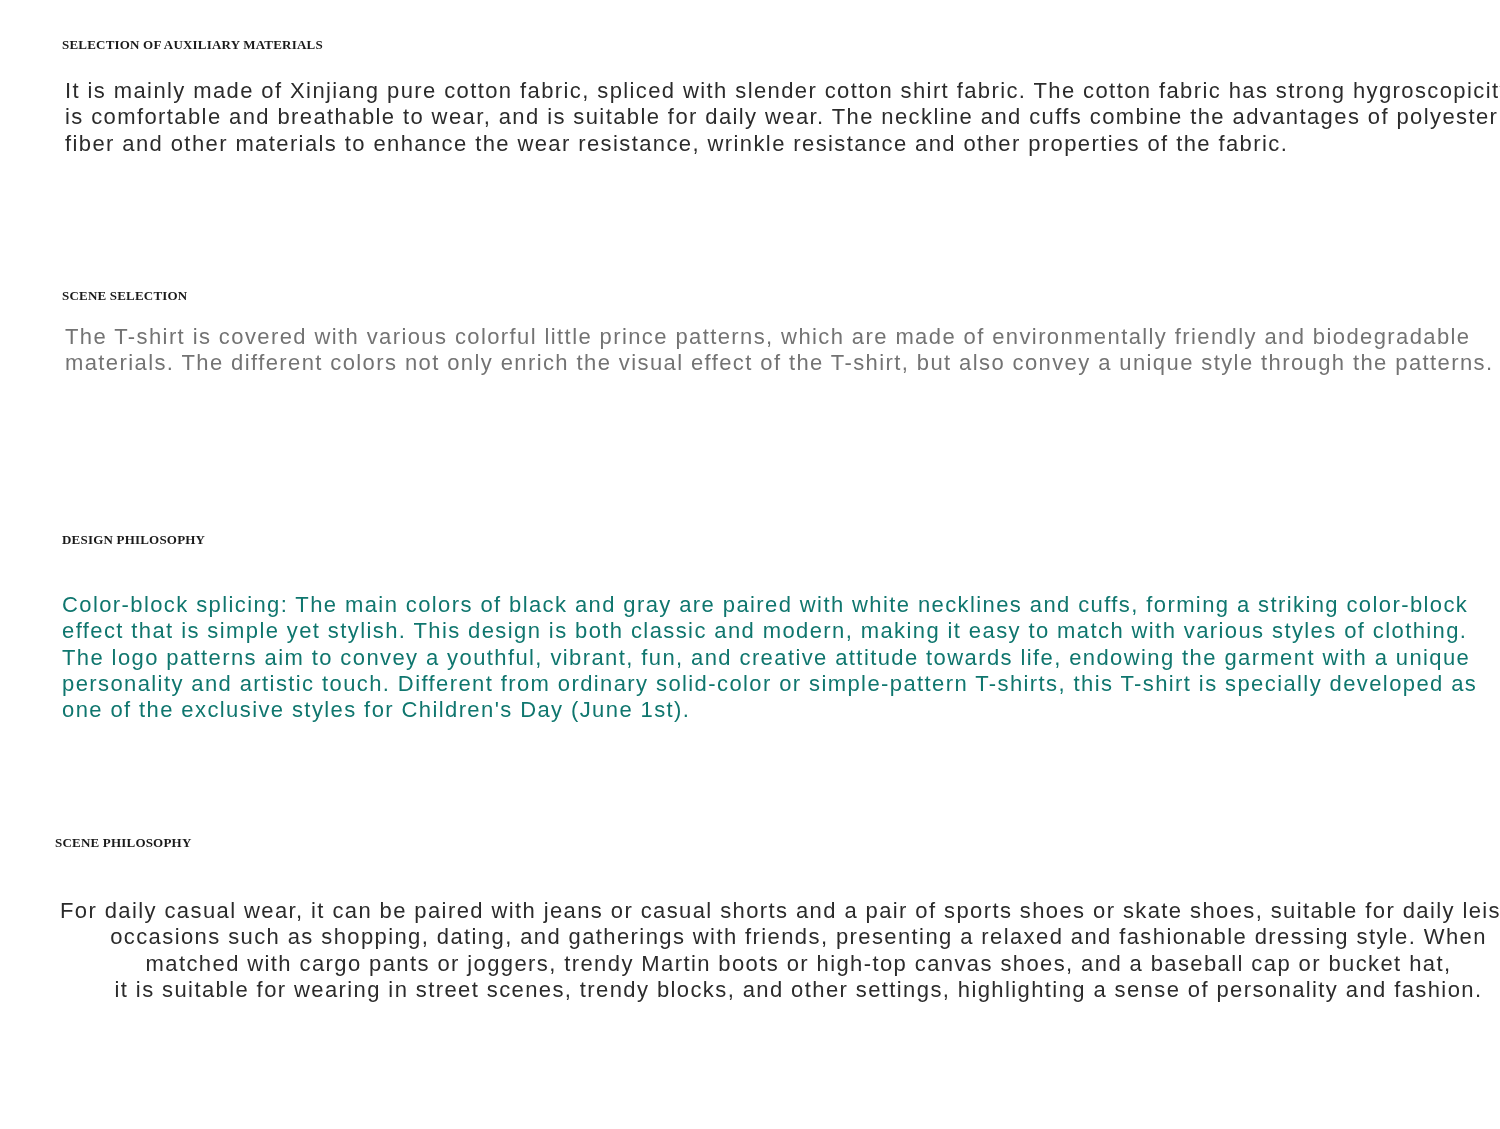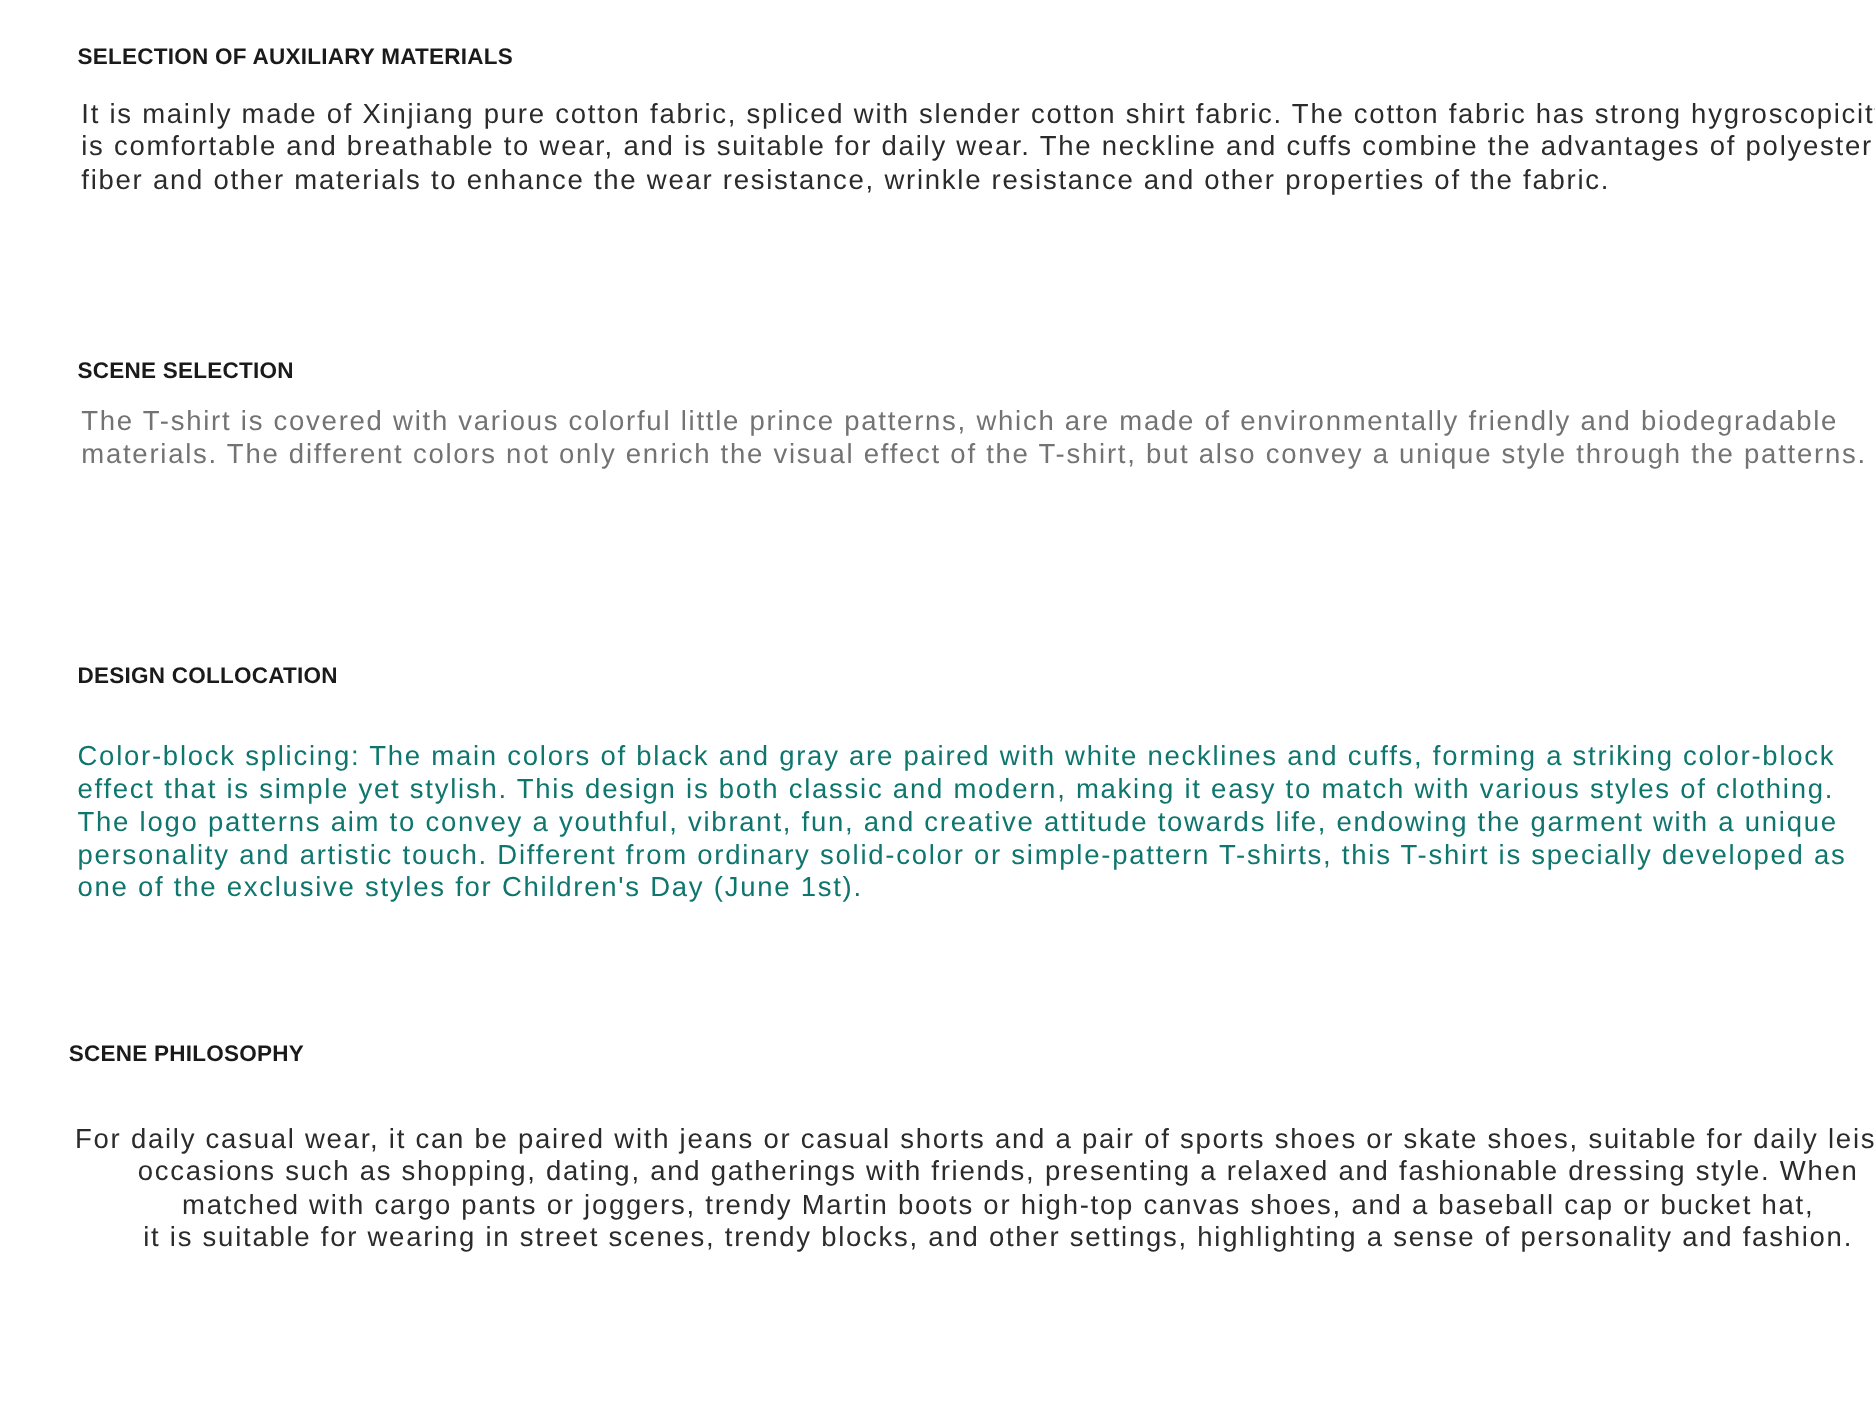--- a/index.html
+++ b/index.html
@@ -10,23 +10,23 @@
     width: 1500px;
     height: 1129px;
     background: #ffffff;
     overflow: hidden;
     position: relative;
     font-family: "Liberation Sans", sans-serif;
   }
   .section-heading {
     position: absolute;
     margin: 0;
-    font-family: Liberation Sans, sans-serif;
+    font-family: Liberation Serif, serif;
     font-weight: 700;
-    font-size: 18px;
+    font-size: 13px;
     line-height: 20px;
     letter-spacing: 0.2px;
     color: #1a1a1a;
     white-space: nowrap;
   }
   .section-body {
     position: absolute;
     margin: 0;
     font-family: Liberation Sans, sans-serif;
     font-weight: 400;
@@ -50,21 +50,21 @@
 fiber and other materials to enhance the wear resistance, wrinkle resistance and other properties of the fabric.</p>
   </section>
 
   <section>
     <h2 class="section-heading" style="top: 286px; left: 62px; color: rgb(26, 26, 26);">SCENE SELECTION</h2>
     <p class="section-body" style="top: 324px; left: 65px; color: #737373;">The T-shirt is covered with various colorful little prince patterns, which are made of environmentally friendly and biodegradable
 materials. The different colors not only enrich the visual effect of the T-shirt, but also convey a unique style through the patterns.</p>
   </section>
 
   <section>
-    <h2 class="section-heading" style="top: 530px; left: 62px; color: rgb(26, 26, 26);">DESIGN COLLOCATION</h2>
+    <h2 class="section-heading" style="top: 530px; left: 62px; color: rgb(26, 26, 26);">DESIGN PHILOSOPHY</h2>
     <p class="section-body" style="top: 592px; left: 62px; color: #0f766e;">Color-block splicing: The main colors of black and gray are paired with white necklines and cuffs, forming a striking color-block
 effect that is simple yet stylish. This design is both classic and modern, making it easy to match with various styles of clothing.
 The logo patterns aim to convey a youthful, vibrant, fun, and creative attitude towards life, endowing the garment with a unique
 personality and artistic touch. Different from ordinary solid-color or simple-pattern T-shirts, this T-shirt is specially developed as
 one of the exclusive styles for Children's Day (June 1st).</p>
   </section>
 
   <section>
     <h2 class="section-heading" style="top: 833px; left: 55px; color: rgb(26, 26, 26);">SCENE PHILOSOPHY</h2>
     <p class="section-body" style="top: 898px; left: 60px; color: rgb(43, 43, 43); text-align: center;">For daily casual wear, it can be paired with jeans or casual shorts and a pair of sports shoes or skate shoes, suitable for daily leisure

